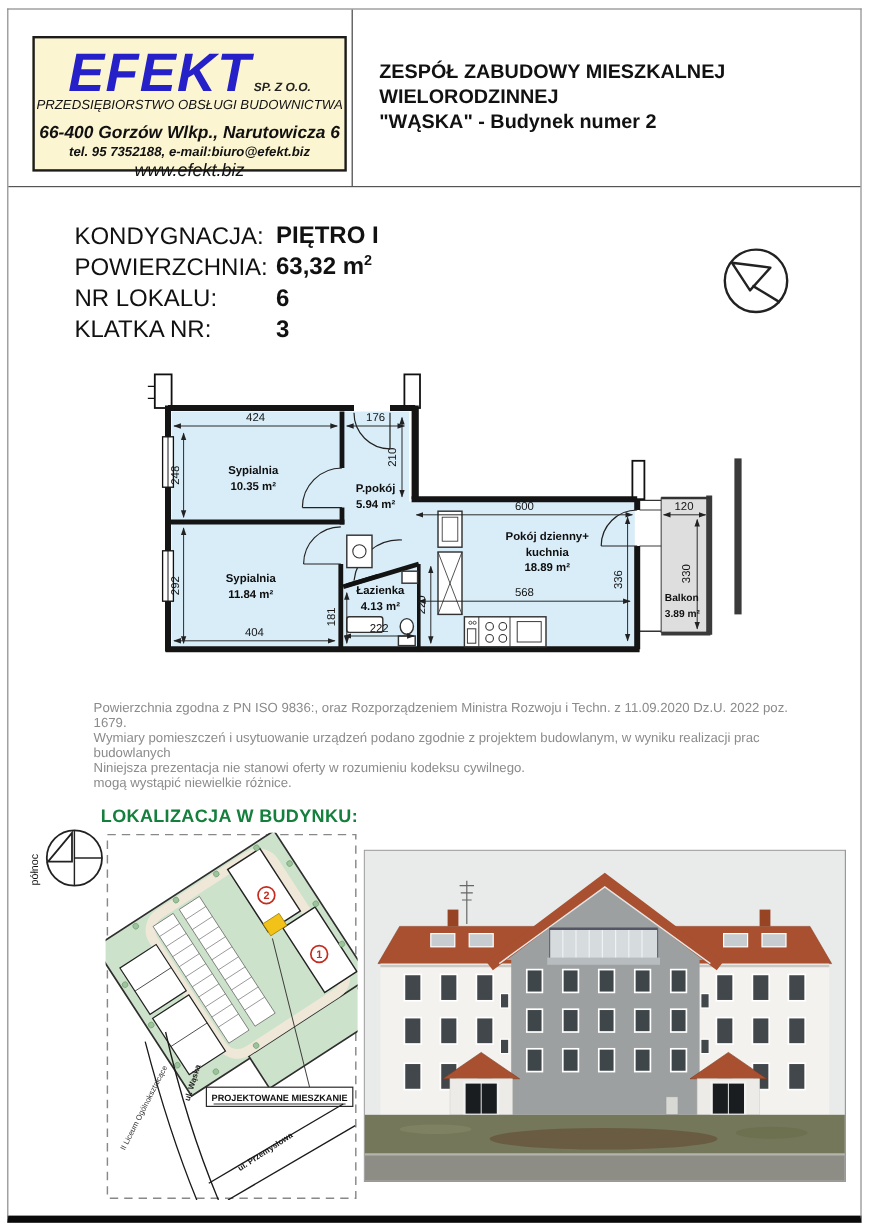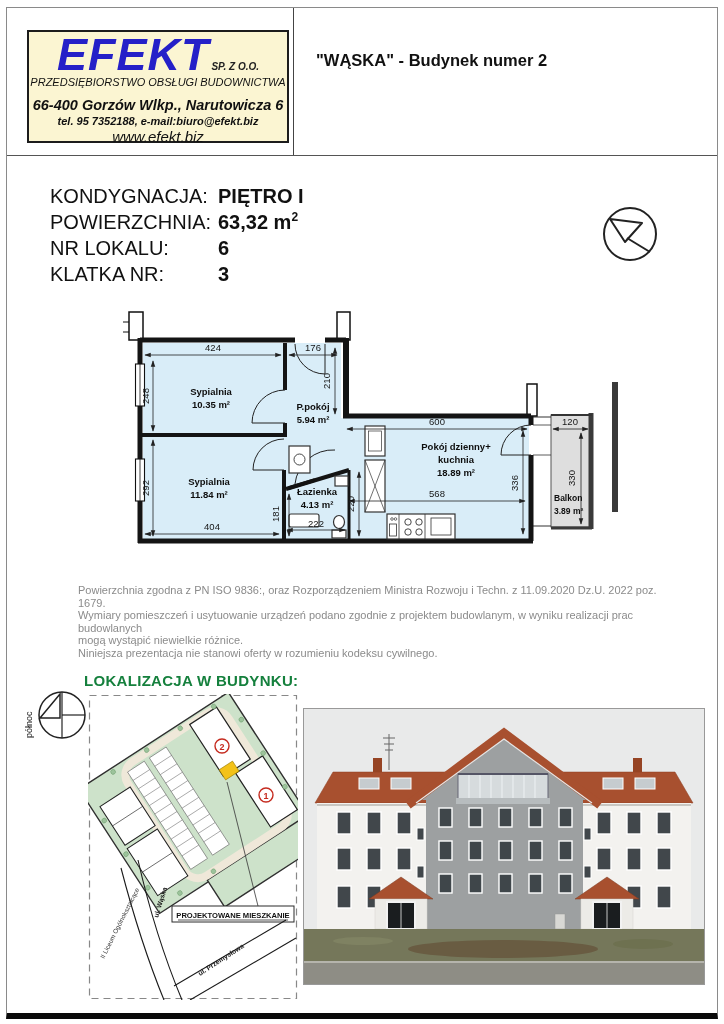--- a/index.html
+++ b/index.html
@@ -4,33 +4,33 @@
 <style>
   html,body{margin:0;padding:0;background:#fff;}
   body{width:724px;height:1024px;position:relative;overflow:hidden;
        font-family:"Liberation Sans",sans-serif;color:#111;}
   .frame{position:absolute;left:6px;top:7px;width:710px;height:1005px;
          border:1px solid #8a8a8a;border-bottom:6px solid #0a0a0a;background:#fff;}
   .vline{position:absolute;left:293px;top:8px;width:1px;height:147px;background:#444;}
   .hline{position:absolute;left:7px;top:155px;width:710px;height:1px;background:#555;}
   .logo-box{position:absolute;left:27px;top:30px;width:262px;height:113px;
             background:#FBF5D2;border:2px solid #1c1c1c;text-align:center;
-            font-style:italic;box-sizing:border-box;padding-top:2px;}
+            font-style:italic;box-sizing:border-box;padding-top:8px;}
   .logo-name{font-size:45px;font-weight:800;color:#2520C8;line-height:42px;
              letter-spacing:1px;display:inline-block;}
   .logo-suffix{font-size:10px;color:#222;font-weight:700;display:inline-block;
                vertical-align:baseline;margin-left:2px;}
   .logo-sub{font-size:11px;font-weight:400;line-height:12px;}
   .logo-addr{font-size:14.5px;font-weight:700;line-height:17px;margin-top:9px;}
   .logo-tel{font-size:11px;font-weight:700;line-height:15px;}
   .logo-web{font-size:15px;font-weight:400;line-height:16px;}
   .title{position:absolute;left:316px;top:50px;width:398px;
          font-size:16.5px;font-weight:700;line-height:21px;}
   .details{position:absolute;left:50px;top:178px;font-size:20px;}
-  .details .row{height:26px;line-height:26px;}
+  .details .row{height:26px;line-height:26px;margin-left:12px;}
   .details .lbl{display:inline-block;width:168px;}
   .details .val{font-weight:700;}
   .details sup{font-size:12px;font-weight:700;}
   .disclaimer{position:absolute;left:78px;top:584px;width:590px;
               font-size:11px;line-height:12.5px;color:#8b8b8b;}
   .loc-heading{position:absolute;left:84px;top:672px;font-size:15px;
                font-weight:600;letter-spacing:.3px;color:#15803d;}
   svg{position:absolute;}
   svg text{font-family:"Liberation Sans",sans-serif;}
   .dim path{marker-start:url(#ar);marker-end:url(#ar);}
@@ -50,20 +50,21 @@
   <div>
     <span class="logo-name">EFEKT</span><span class="logo-suffix">SP. Z O.O.</span>
   </div>
   <div class="logo-sub">PRZEDSIĘBIORSTWO OBSŁUGI BUDOWNICTWA</div>
   <div class="logo-addr">66-400 Gorzów Wlkp., Narutowicza 6</div>
   <div class="logo-tel">tel. 95 7352188, e-mail:biuro@efekt.biz</div>
   <div class="logo-web">www.efekt.biz</div>
 </div>
 
 <div class="title">
+  <div>ZESPÓŁ ZABUDOWY MIESZKALNEJ WIELORODZINNEJ</div>
   <div>"WĄSKA" - Budynek numer 2</div>
 </div>
 
 <div class="details">
   <div class="row">
     <span class="lbl">KONDYGNACJA:</span><span class="val">PIĘTRO I</span><sup></sup>
   </div>
   <div class="row">
     <span class="lbl">POWIERZCHNIA:</span><span class="val">63,32 m</span><sup class="val">2</sup>
   </div>
@@ -209,22 +210,22 @@
     <text class="room" x="333" y="165">kuchnia</text>
     <text class="room" x="333" y="178">18.89 m²</text>
     <text class="roomsm" x="431" y="203" text-anchor="start">Balkon</text>
     <text class="roomsm" x="431" y="216" text-anchor="start">3.89 m²</text>
   </g>
 </svg>
 
 <div class="disclaimer">
   <div>Powierzchnia zgodna z PN ISO 9836:, oraz Rozporządzeniem Ministra Rozwoju i Techn. z 11.09.2020 Dz.U. 2022 poz. 1679.</div>
   <div>Wymiary pomieszczeń i usytuowanie urządzeń podano zgodnie z projektem budowlanym, w wyniku realizacji prac budowlanych</div>
+  <div>Niniejsza prezentacja nie stanowi oferty w rozumieniu kodeksu cywilnego.</div>
   <div>mogą wystąpić niewielkie różnice.</div>
-  <div>Niniejsza prezentacja nie stanowi oferty w rozumieniu kodeksu cywilnego.</div>
 </div>
 
 <div class="loc-heading">LOKALIZACJA W BUDYNKU:</div>
 
 <svg style="left:22px;top:682px" width="70" height="70" viewBox="0 0 70 70">
   <circle cx="40" cy="33" r="23" fill="none" stroke="#222" stroke-width="1.5"></circle>
   <path d="M40,10 V56" stroke="#222" stroke-width="1.2" fill="none"></path>
   <path d="M40,33 H63" stroke="#222" stroke-width="1.2" fill="none"></path>
   <polygon points="38,12 18,36 38,36" fill="none" stroke="#222" stroke-width="1.5"></polygon>
   <text x="10" y="56" transform="rotate(-90 10 56)" font-size="9" fill="#111">północ</text>

